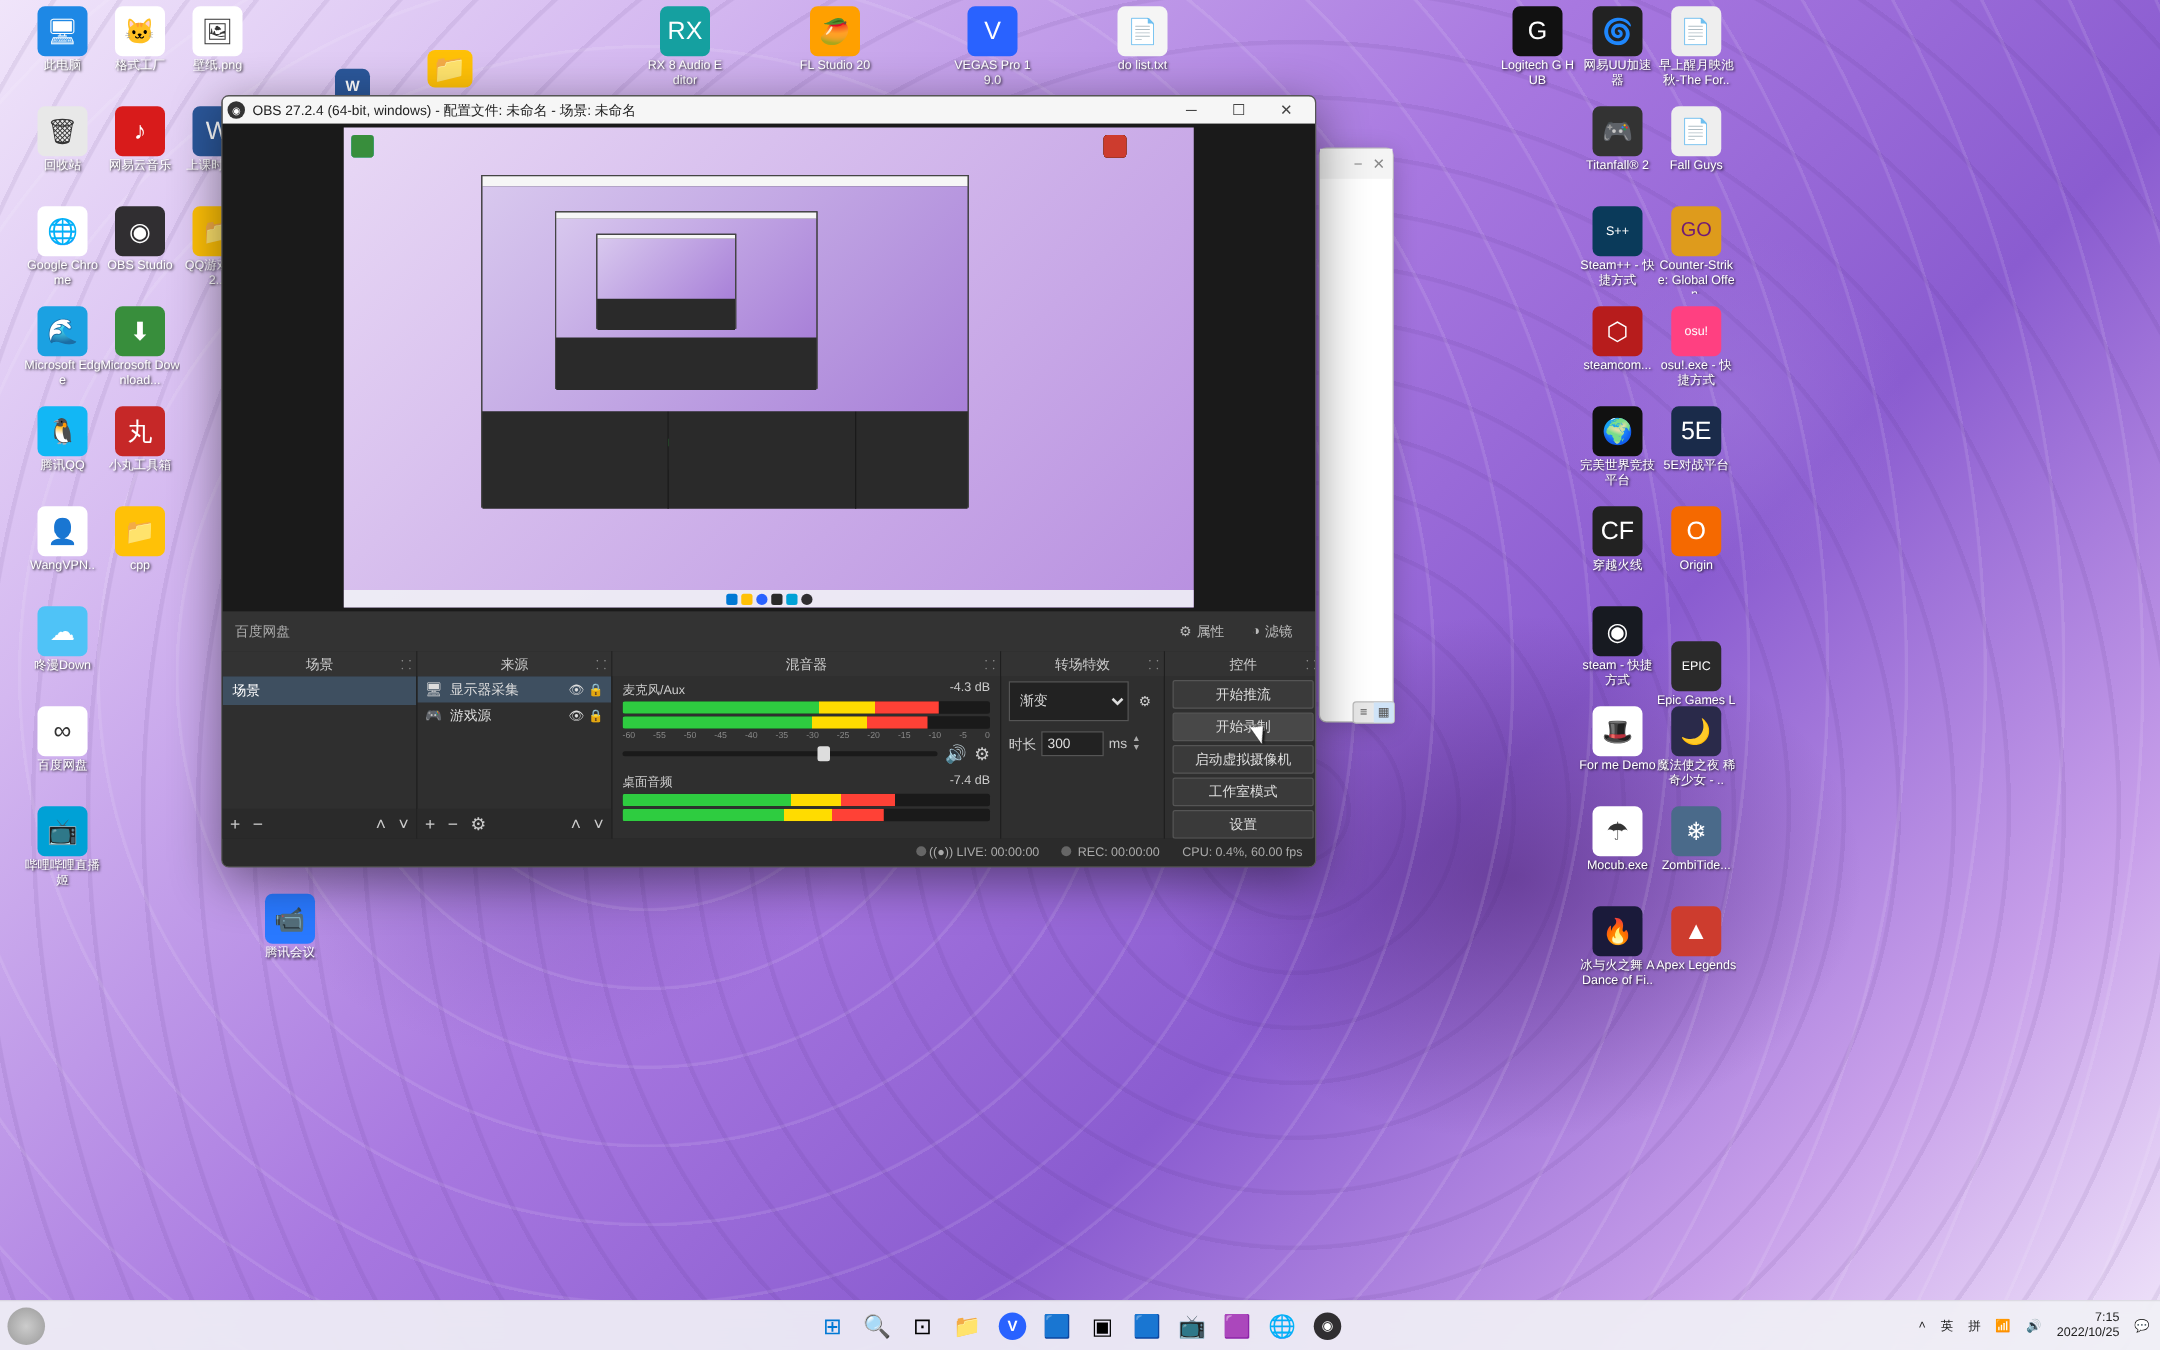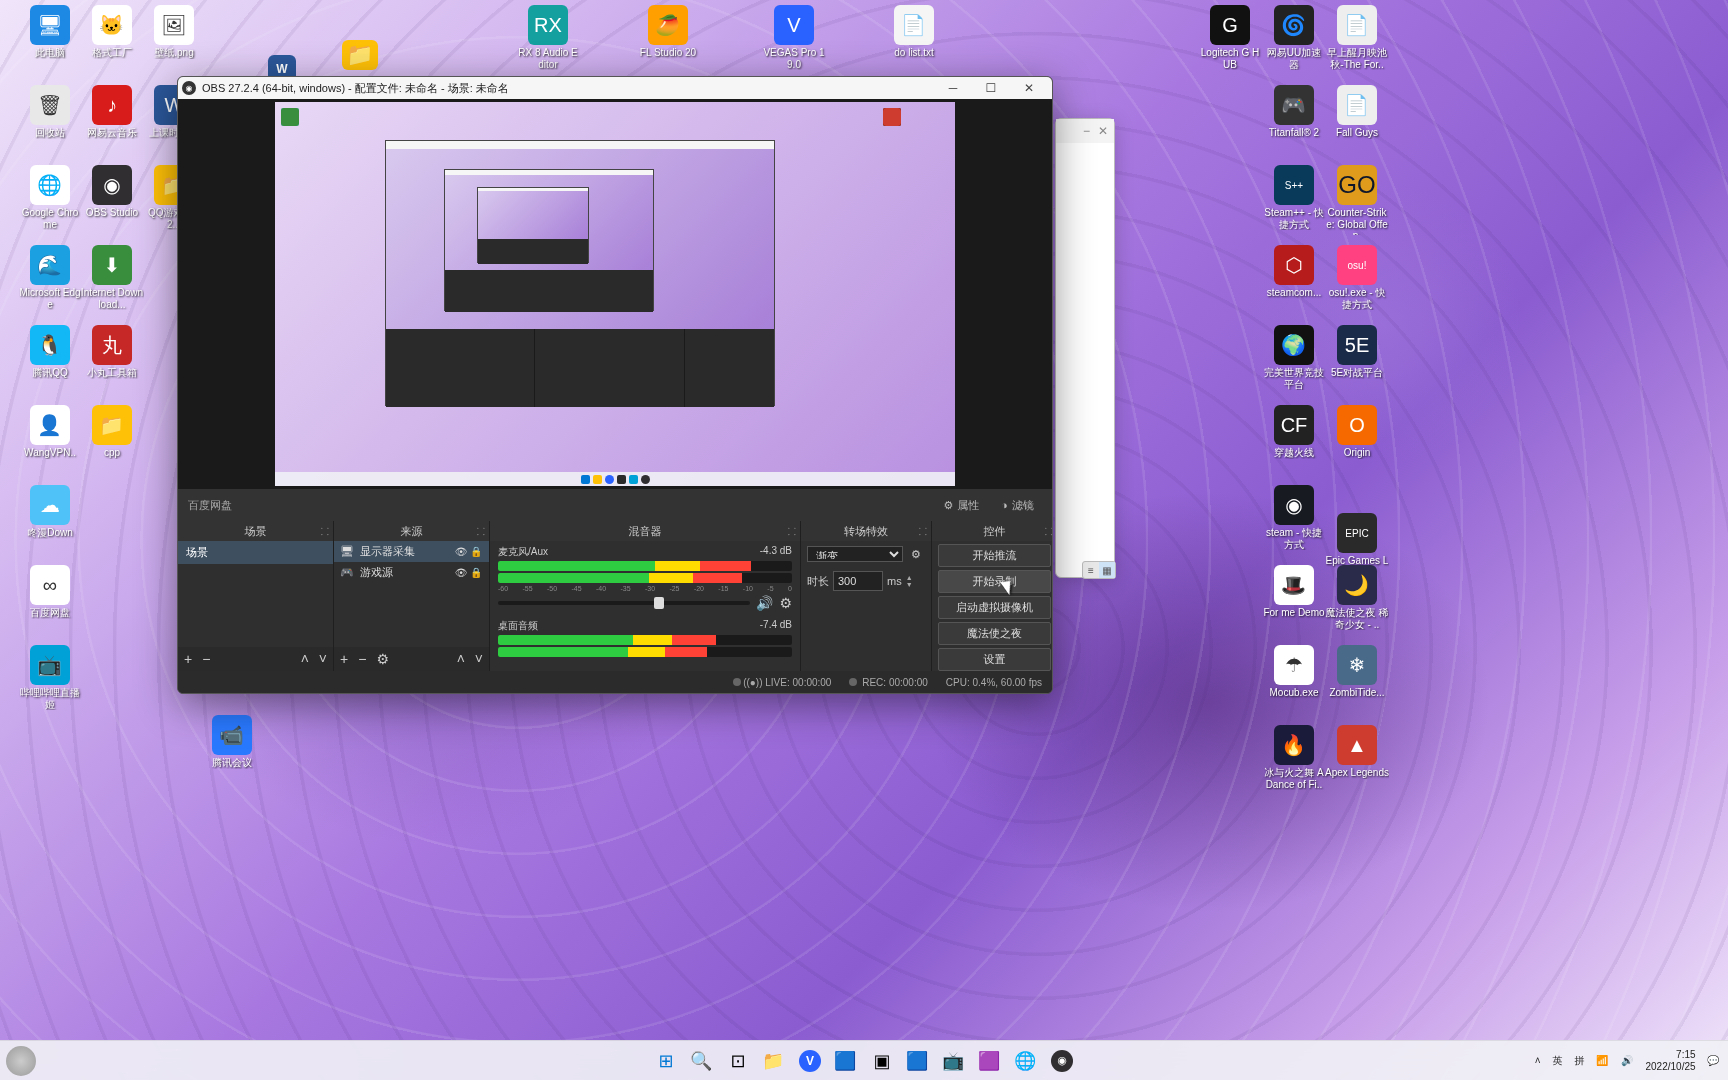--- a/index.html
+++ b/index.html
@@ -46,21 +46,21 @@
 .mixer-ch{padding:4px 8px}
 .mixer-lbl{display:flex;justify-content:space-between;font-size:10px;color:#ccc;margin-bottom:2px}
 .meter{height:10px;background:#1a1a1a;border-radius:2px;position:relative;overflow:hidden;margin-bottom:2px}
 .meter-fill{position:absolute;left:0;top:0;bottom:0;background:linear-gradient(90deg,#2ecc40 0%,#2ecc40 62%,#ffdc00 62%,#ffdc00 80%,#ff4136 80%);}
 .ticks{height:8px;font-size:7px;color:#888;display:flex;justify-content:space-between;margin-bottom:2px}
 .slider-row{display:flex;align-items:center;gap:6px;margin-top:2px}
 .slider-track{flex:1;height:4px;background:#1a1a1a;border-radius:2px;position:relative}
 .slider-thumb{position:absolute;top:-4px;width:10px;height:12px;background:#ddd;border-radius:2px}
 .mix-ico{font-size:14px;color:#ccc;cursor:pointer}
 .trans-row{display:flex;align-items:center;padding:4px 6px;gap:4px}
-.trans-select{flex:1;background:#222;border:1px solid #555;color:#ddd;font-size:11px;padding:2px 4px;height:16px}
+.trans-select{flex:1;background:#222;border:1px solid #555;color:#ddd;font-size:11px;padding:2px 4px;height:32px}
 .trans-gear{width:18px;height:18px;display:flex;align-items:center;justify-content:center;color:#ccc;cursor:pointer;font-size:11px}
 .trans-input{width:50px;background:#222;border:1px solid #555;color:#ddd;font-size:11px;padding:2px 4px;height:20px}
 .ctrl-btn{margin:3px 6px;padding:3px 4px;background:#3a3a3a;border:1px solid #555;color:#ddd;font-size:11px;text-align:center;cursor:pointer;border-radius:2px}
 .ctrl-btn.hov{background:#484848}
 .statusbar{height:22px;background:#2b2b2b;display:flex;align-items:center;justify-content:flex-end;padding:0 10px;gap:18px;font-size:10px;color:#aaa;font-family:monospace}
 .statusbar .dot{width:8px;height:8px;border-radius:50%;background:#666;display:inline-block;margin-right:2px}
 
 .blankwin{position:absolute;left:1055px;top:118px;width:60px;height:460px;background:#fff;border:1px solid #bbb;border-radius:6px;box-shadow:0 4px 20px rgba(0,0,0,.2)}
 .blankwin .bwt{height:24px;background:#f4f4f4;display:flex;justify-content:flex-end;align-items:center;padding-right:6px;font-size:12px;color:#888}
 .mode-toggle{position:absolute;left:1082px;top:561px;display:flex;background:#e8e8e8;border:1px solid #bbb;border-radius:3px}
@@ -145,30 +145,30 @@
     </div>
     <div class="dicon" style="left: 142px; top: 165px;">
       <div class="ico" style="background:#ffc107;color:#fff;font-size:20px">📁</div>
       <div class="lbl">QQ游戏2022...</div>
     </div>
     <div class="dicon" style="left: 1262px; top: 165px;">
       <div class="ico" style="background:#0a3a5a;color:#fff;font-size:10px">S++</div>
       <div class="lbl">Steam++ - 快捷方式</div>
     </div>
     <div class="dicon" style="left: 1325px; top: 165px;">
-      <div class="ico" style="background:#de9b1c;color:#0f172a;font-size:24px">GO</div>
+      <div class="ico" style="background:#de9b1c;color:#701a75;font-size:16px">GO</div>
       <div class="lbl">Counter-Strike: Global Offen.</div>
     </div>
     <div class="dicon" style="left: 18px; top: 245px;">
       <div class="ico" style="background:#1ba1e2;color:#fff;font-size:20px">🌊</div>
       <div class="lbl">Microsoft Edge</div>
     </div>
     <div class="dicon" style="left: 80px; top: 245px;">
       <div class="ico" style="background:#388e3c;color:#fff;font-size:20px">⬇</div>
-      <div class="lbl">Internet Download...</div>
+      <div class="lbl">Microsoft Download...</div>
     </div>
     <div class="dicon" style="left: 1262px; top: 245px;">
       <div class="ico" style="background:#b71c1c;color:#fff;font-size:20px">⬡</div>
       <div class="lbl">steamcom...</div>
     </div>
     <div class="dicon" style="left: 1325px; top: 245px;">
       <div class="ico" style="background:#ff4081;color:#fff;font-size:10px">osu!</div>
       <div class="lbl">osu!.exe - 快捷方式</div>
     </div>
     <div class="dicon" style="left: 18px; top: 325px;">
@@ -489,21 +489,21 @@
 
     <div class="panel">
       <div class="phdr">
           <span>控件</span>
           <span class="pop">⸬</span>
         </div>
       <div class="pbody" id="ctrl-body">
           <div class="ctrl-btn">开始推流</div>
           <div class="ctrl-btn hov">开始录制</div>
           <div class="ctrl-btn">启动虚拟摄像机</div>
-          <div class="ctrl-btn">魔法使之夜</div>
+          <div class="ctrl-btn">工作室模式</div>
           <div class="ctrl-btn">设置</div>
         </div>
     </div>
   </div>
 
   <div class="statusbar">
     <span><span class="dot"></span><span>((●)) </span><span>LIVE: 00:00:00</span></span>
     <span><span class="dot"></span> <span>REC: 00:00:00</span></span>
     <span>CPU: 0.4%, 60.00 fps</span>
   </div>

